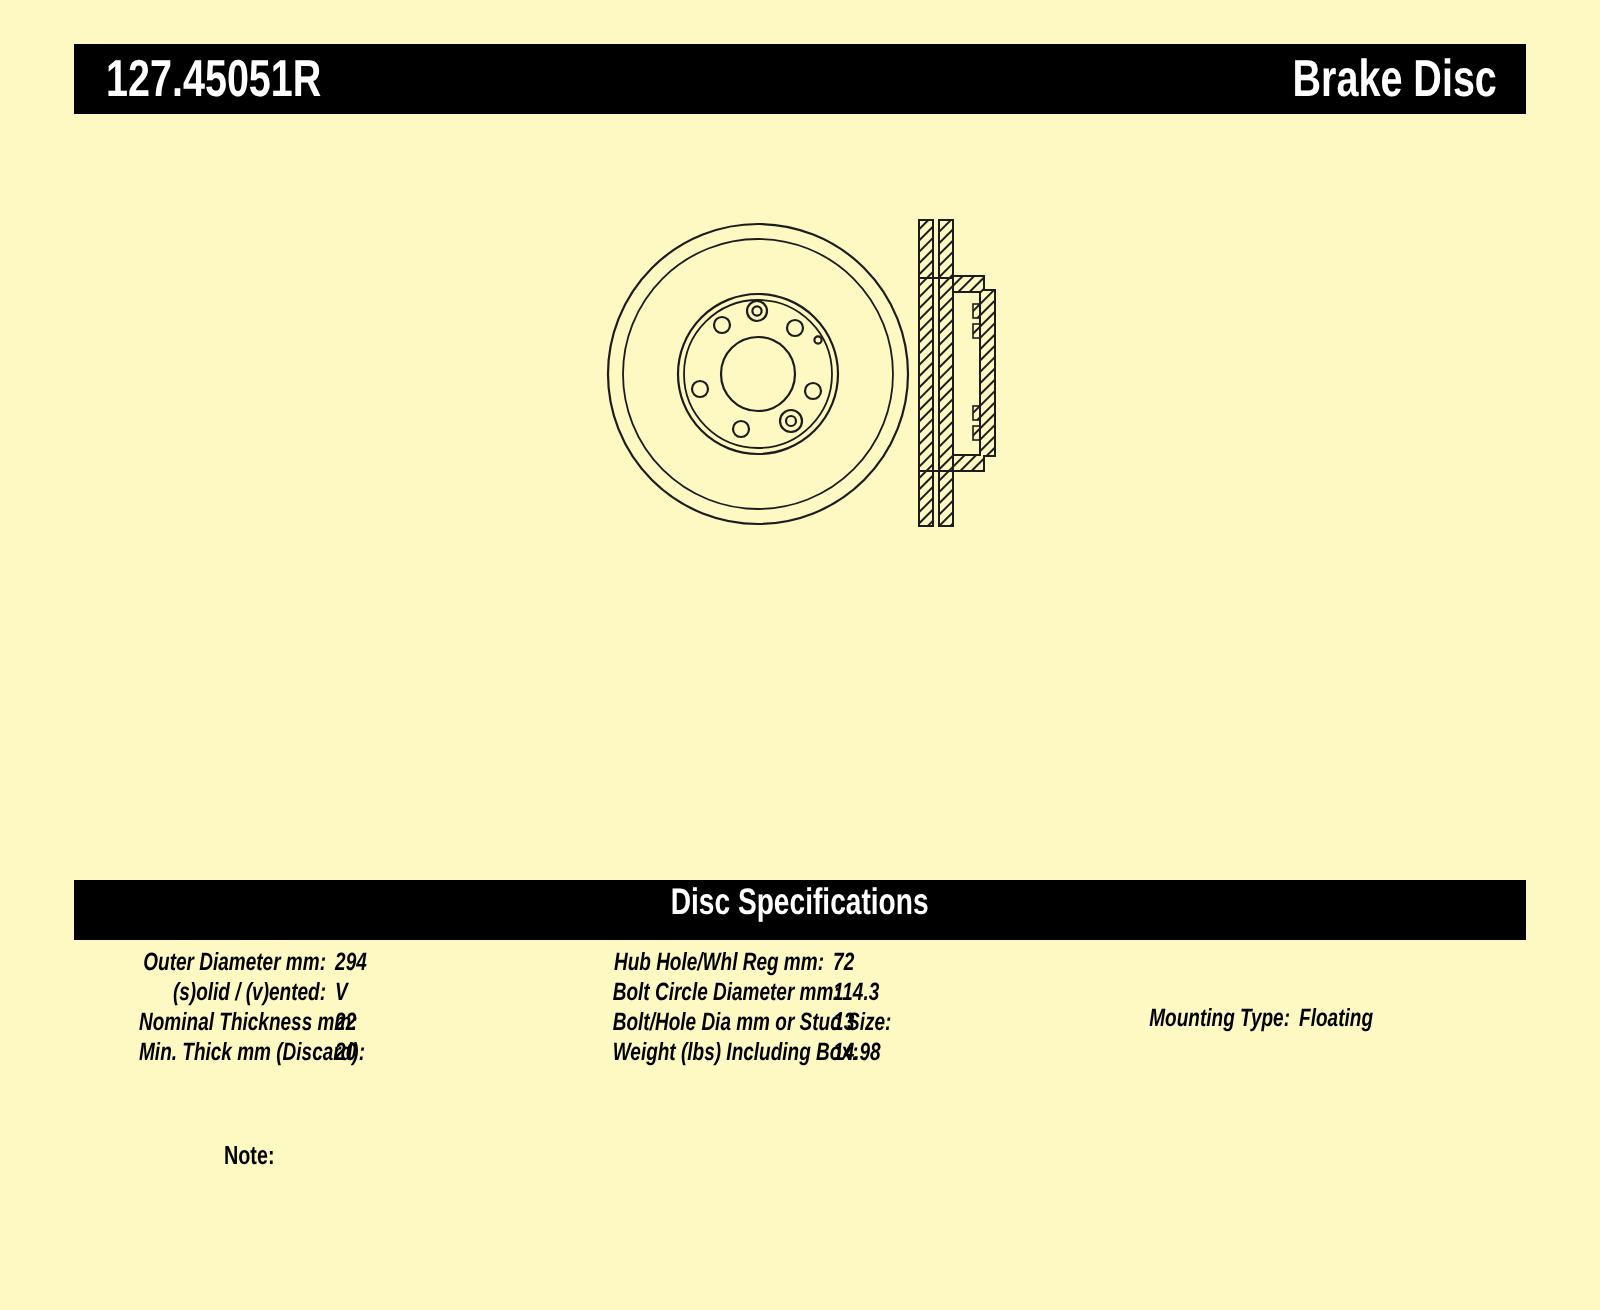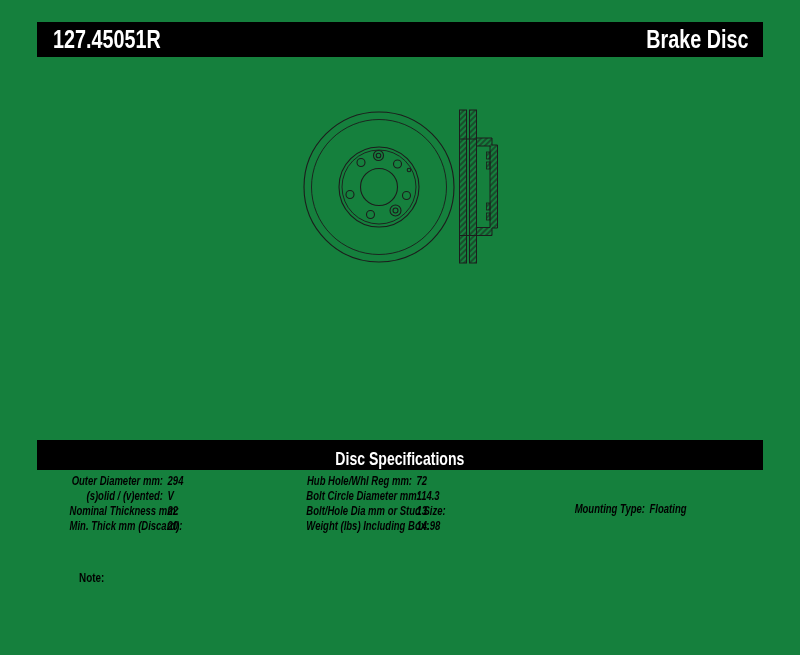--- a/index.html
+++ b/index.html
@@ -2,55 +2,55 @@
 <html><head>
 <meta charset="utf-8">
 <style>
   * { box-sizing: border-box; }
   html,body { margin:0; padding:0; }
   body {
     width:800px; height:655px; position:relative; overflow:hidden;
     background:#ffffff; color:#000;
     font-family:"Liberation Sans","DejaVu Sans",sans-serif; font-weight:bold;
   }
-  .page { position:absolute; inset:0; background:#15803d; }
+  .page { position:absolute; inset:0; background:#fef9c3; }
 
   .bar {
     position:absolute; left:37px; width:726px;
     background:#000; color:#fff;
   }
   .title-bar {
     top:22px; height:35px;
     display:flex; align-items:center; justify-content:space-between;
     padding:0 15px 0 16px; font-size:26px;
   }
   .spec-title-bar {
     top:440px; height:30px;
-    display:flex; align-items:flex-end; justify-content:center;
+    display:flex; align-items:flex-start; justify-content:center;
     font-size:18.5px;
   }
 
   
   .cx { display:inline-block; white-space:nowrap; transform:scaleX(0.76); }
   .ol { transform-origin:0 50%; }
   .or { transform-origin:100% 50%; }
   .oc { transform-origin:50% 50%; }
 
   .drawing { position:absolute; left:0; top:0; }
 
   .spec-col { position:absolute; font-size:12.5px; }
   .spec-row { height:15px; line-height:15px;font-style:italic; }
   .row-inner {
     display:flex; white-space:nowrap;
     transform:scaleX(0.76); transform-origin:var(--ox) 50%;
   }
   .lbl { flex:0 0 var(--lw); width:var(--lw); text-align:right; white-space:nowrap; }
   .val { white-space:nowrap; margin-left:6px; text-align:left; }
 
-  .note { position:absolute; left:79px; top:570px; font-size:13px; line-height:15px; }
+  .note { position:absolute; left:112px; top:570px; font-size:13px; line-height:15px; }
 </style>
 </head>
 <body>
 
 <div class="page">
 
   <header class="bar title-bar">
     <span class="cx ol">127.45051R</span>
     <span class="cx or">Brake Disc</span>
   </header>

